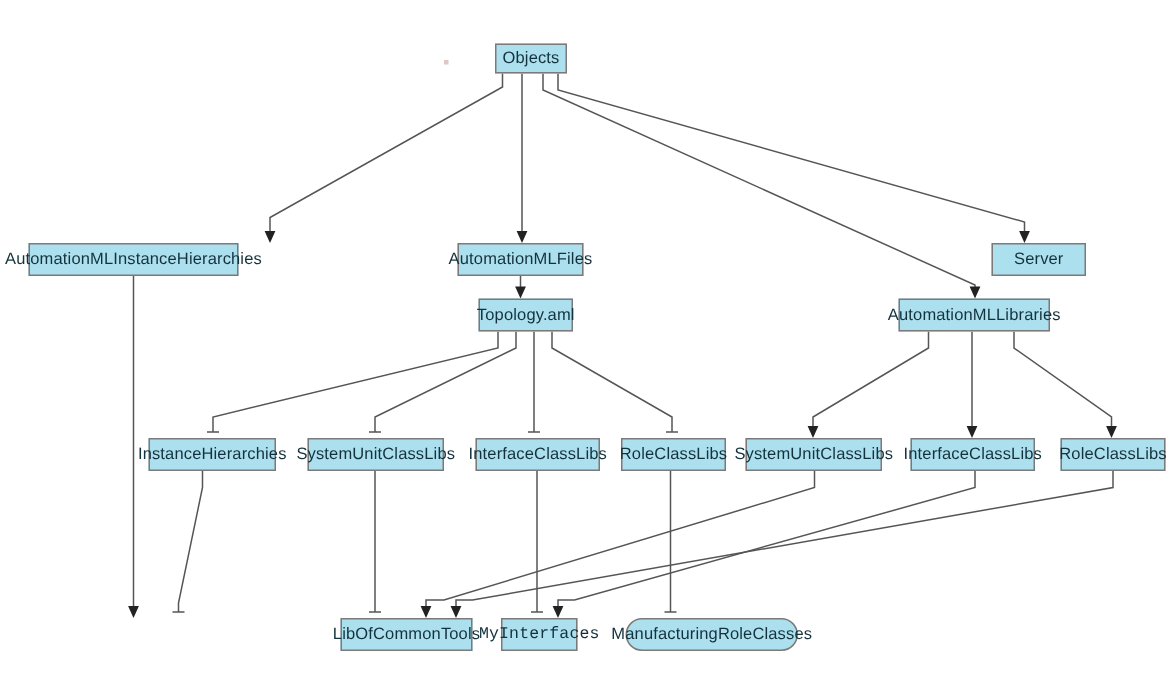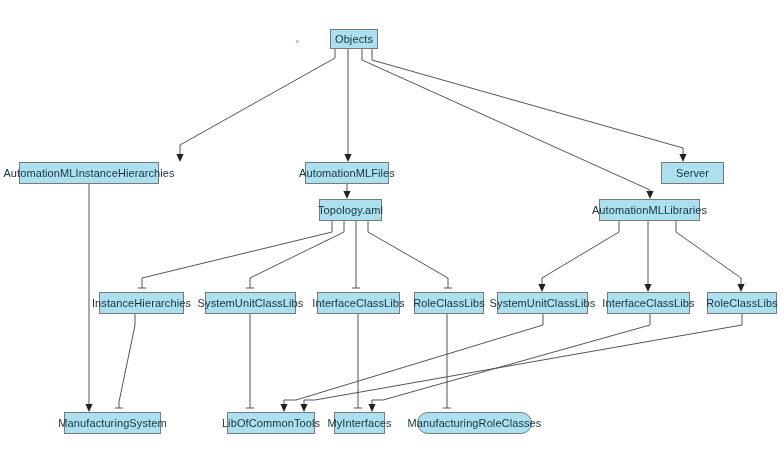--- a/index.html
+++ b/index.html
@@ -146,21 +146,20 @@
       <div class="node" style="left: 661px; top: 162px; width: 63px; height: 22px; background: rgb(173, 224, 239); border-color: rgb(122, 122, 122); color: rgb(20, 50, 60);">Server</div>
       <div class="node" style="left: 319px; top: 199px; width: 63px; height: 22px; background: rgb(173, 224, 239); border-color: rgb(122, 122, 122); color: rgb(20, 50, 60);">Topology.aml</div>
       <div class="node" style="left: 599px; top: 199px; width: 101px; height: 22px; background: rgb(173, 224, 239); border-color: rgb(122, 122, 122); color: rgb(20, 50, 60); text-align: center;">AutomationMLLibraries</div>
       <div class="node" style="left: 99px; top: 292px; width: 85px; height: 22px; background: rgb(173, 224, 239); border-color: rgb(122, 122, 122); color: rgb(20, 50, 60);">InstanceHierarchies</div>
       <div class="node" style="left: 205px; top: 292px; width: 91px; height: 22px; background: rgb(173, 224, 239); border-color: rgb(122, 122, 122); color: rgb(20, 50, 60);">SystemUnitClassLibs</div>
       <div class="node" style="left: 317px; top: 292px; width: 83px; height: 22px; background: rgb(173, 224, 239); border-color: rgb(122, 122, 122); color: rgb(20, 50, 60);">InterfaceClassLibs</div>
       <div class="node" style="left: 414px; top: 292px; width: 70px; height: 22px; background: rgb(173, 224, 239); border-color: rgb(122, 122, 122); color: rgb(20, 50, 60);">RoleClassLibs</div>
       <div class="node" style="left: 497px; top: 292px; width: 91px; height: 22px; background: rgb(173, 224, 239); border-color: rgb(122, 122, 122); color: rgb(20, 50, 60);">SystemUnitClassLibs</div>
       <div class="node" style="left: 607px; top: 292px; width: 83px; height: 22px; background: rgb(173, 224, 239); border-color: rgb(122, 122, 122); color: rgb(20, 50, 60);">InterfaceClassLibs</div>
       <div class="node" style="left: 707px; top: 292px; width: 70px; height: 22px; background: rgb(173, 224, 239); border-color: rgb(122, 122, 122); color: rgb(20, 50, 60);">RoleClassLibs</div>
-      <div class="node" style="left: 64px; top: 412px; width: 97px; height: 22px; background: rgb(173, 224, 239); border-color: rgb(122, 122, 122); color: rgb(20, 50, 60);">ManufacturingSystem</div>
       <div class="node" style="left: 227px; top: 412px; width: 88px; height: 22px; background: rgb(173, 224, 239); border-color: rgb(122, 122, 122); color: rgb(20, 50, 60);">LibOfCommonTools</div>
-      <div class="node" style="left: 334px; top: 412px; width: 51px; height: 22px; background: rgb(173, 224, 239); border-color: rgb(122, 122, 122); color: rgb(20, 50, 60);">MyInterfaces</div>
+      <div class="node" style="left: 334px; top: 412px; width: 51px; height: 22px; background: rgb(173, 224, 239); border-color: rgb(122, 122, 122); color: rgb(20, 50, 60); font-family: Liberation Mono, monospace;">MyInterfaces</div>
       <div class="node" style="left: 417px; top: 412px; width: 115px; height: 22px; background: rgb(173, 224, 239); border-color: rgb(122, 122, 122); color: rgb(20, 50, 60); border-radius: 11px;">ManufacturingRoleClasses</div>
     </div>
 
   <div class="artifact" style="left:296px; top:40px;"></div>
 
 </div>
 
 </body></html>

